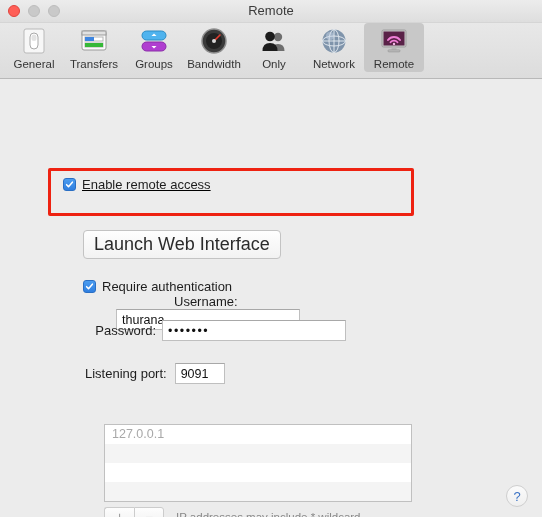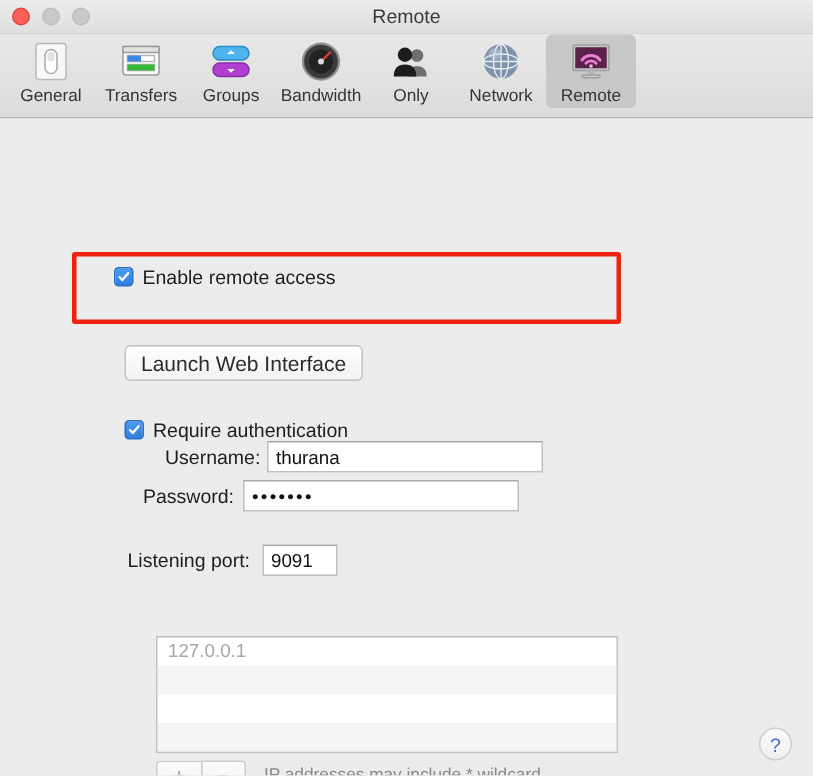--- a/index.html
+++ b/index.html
@@ -147,21 +147,21 @@
     white-space: nowrap;
   }
   .sublbl {
     font-size: 11.5px;
     color: #7b7b7b;
     white-space: nowrap;
   }
 
   .btn {
     font-family: "Liberation Sans", sans-serif;
-    font-size: 14px;
+    font-size: 18px;
     color: #2b2b2b;
     background: linear-gradient(to bottom, #fefefe 0%, #f2f2f2 100%);
     border: 1px solid #c3c3c3;
     border-radius: 4px;
     padding: 3px 10px;
     white-space: nowrap;
     cursor: default;
   }
 
   .flabel {
@@ -355,21 +355,21 @@
           <rect x="9" y="24" width="12" height="1.8" rx="0.9" fill="#c8c8c8" stroke="#9e9e9e"></rect>
         </svg>
       </div>
       <div class="tb-label">Remote</div>
     </div>
 
   </div>
 
   <div class="content">
 
-    <div class="row" style="left:76px; top:98px;">
+    <div class="row" style="left:63px; top:98px;text-decoration:underline;">
       <span class="cbox on">
         <svg class="tick" viewBox="0 0 10 10">
           <path d="M1.8 5.2 L3.9 7.4 L8.2 2.4" fill="none" stroke="#ffffff" stroke-width="1.7" stroke-linecap="round" stroke-linejoin="round"></path>
         </svg>
       </span>
       <span class="lbl">Enable remote access</span>
     </div>
 
     <div class="red-box"></div>
 
@@ -379,21 +379,21 @@
 
     <div class="row" style="left:83px; top:200px;">
       <span class="cbox on">
         <svg class="tick" viewBox="0 0 10 10">
           <path d="M1.8 5.2 L3.9 7.4 L8.2 2.4" fill="none" stroke="#ffffff" stroke-width="1.7" stroke-linecap="round" stroke-linejoin="round"></path>
         </svg>
       </span>
       <span class="lbl">Require authentication</span>
     </div>
 
-    <div class="row" style="left:110px; top:215px;">
+    <div class="row" style="left:110px; top:215px;flex-direction:column;">
       <span class="flabel" style="width:62px;">Username:</span>
       <input class="tfield" style="width: 184px; height: 21px; margin-left: 6px;" value="thurana">
     </div>
 
     <div class="row" style="left:94px; top:241px;">
       <span class="flabel" style="width:62px;">Password:</span>
       <input class="tfield" style="width: 184px; height: 21px; margin-left: 6px; letter-spacing: 1.5px;" value="•••••••">
     </div>
 
     <div class="row" style="left:85px; top:284px;">

